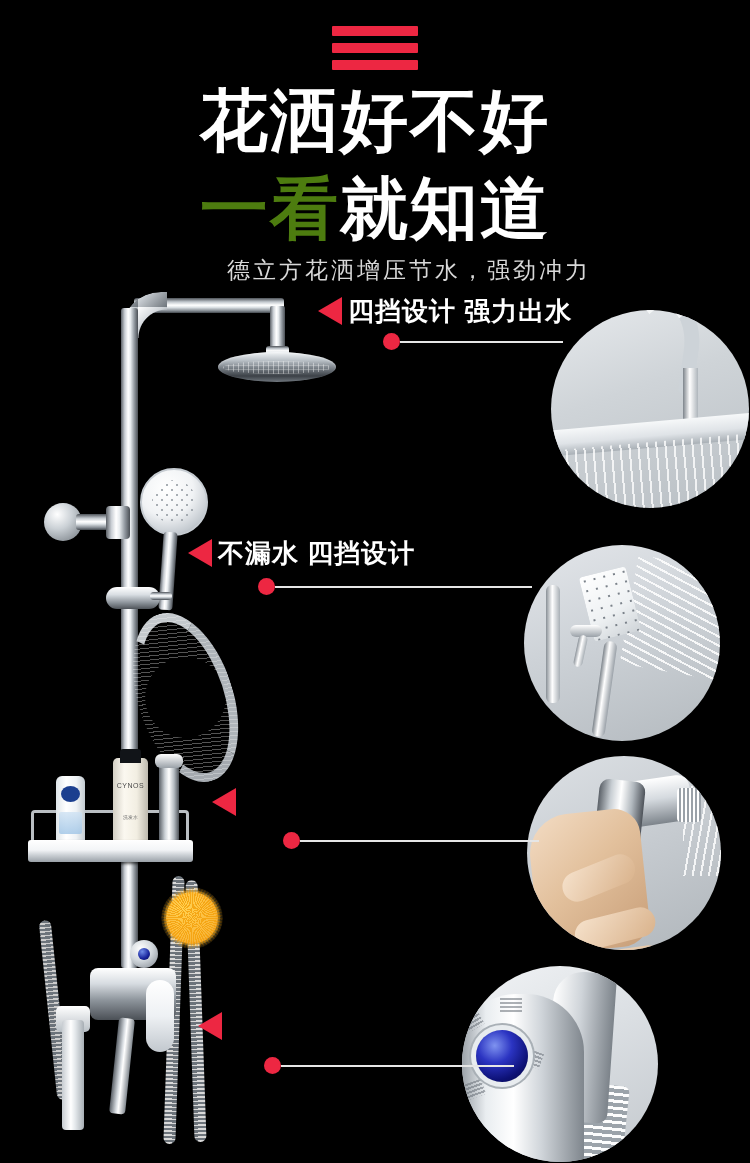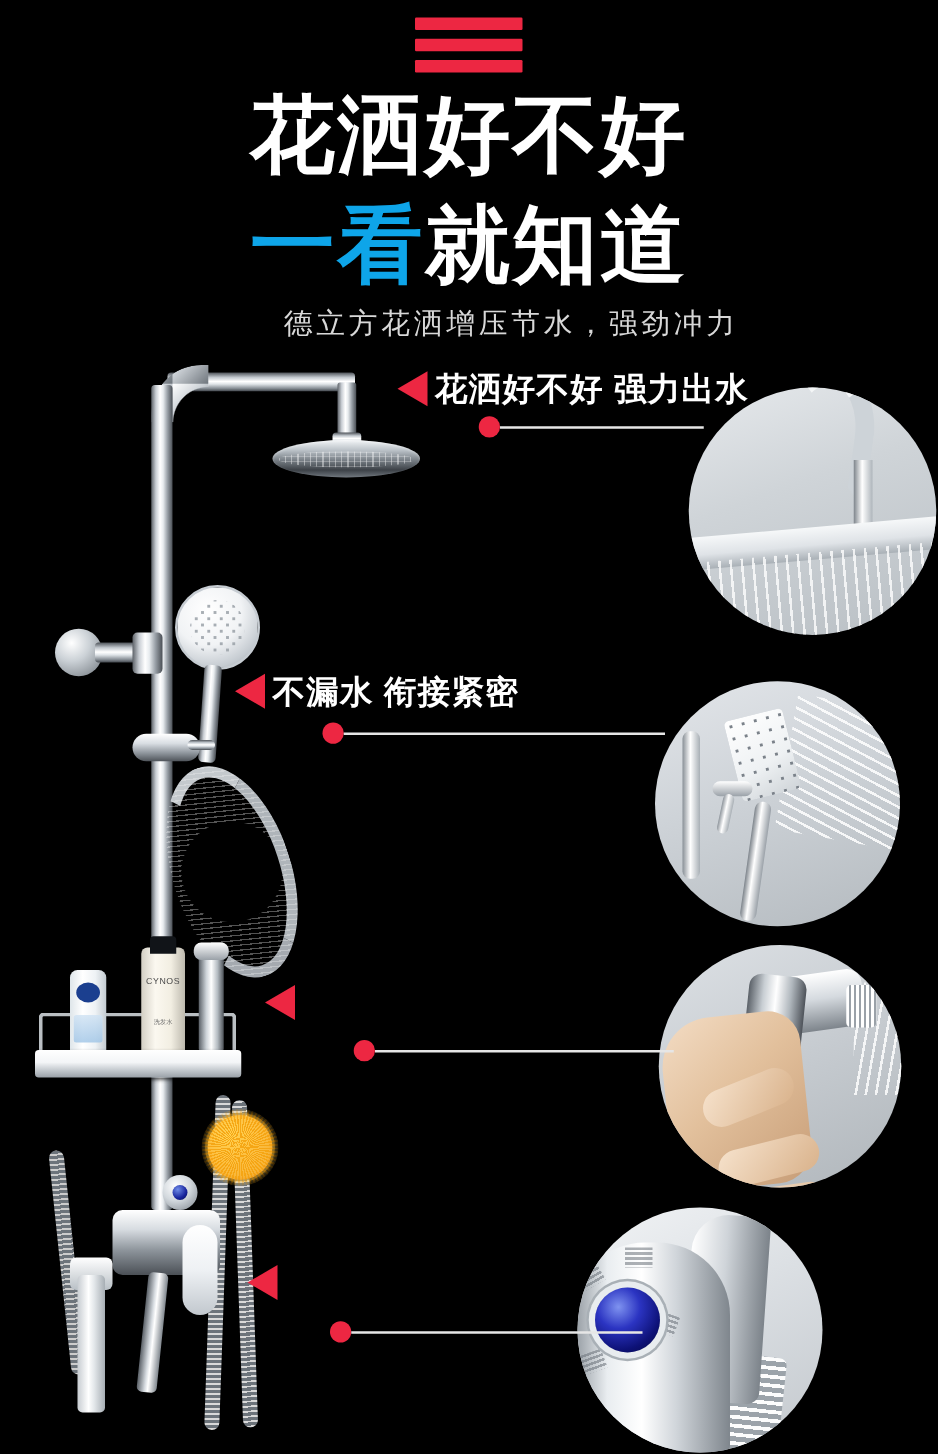--- a/index.html
+++ b/index.html
@@ -5,35 +5,35 @@
   * { margin:0; padding:0; box-sizing:border-box; }
   html,body { background:#000; }
   body {
     width:750px; height:1163px; position:relative; overflow:hidden;
     background:#000;
     font-family:"Liberation Sans","DejaVu Sans",sans-serif;
     -webkit-font-smoothing:antialiased;
   }
 
   
-  .header { position:absolute; left:0; top:0; width:750px; height:285px; }
+  .header { position:absolute; left:0; top:12px; width:750px; height:285px; }
 
   .hamburger {
     position:absolute; left:332px; top:14px; width:86px; height:44px;
     display:flex; flex-direction:column; justify-content:space-between;
   }
   .hamburger i { display:block; width:100%; height:10px; background:#ed2742; border-radius:1px; }
 
   .title-line {
     position:absolute; left:0; width:750px; text-align:center;
     font-weight:bold; letter-spacing:2px; white-space:nowrap;
   }
   .title-1 { top:72px; font-size:68px; line-height:72px; color:#ffffff; }
   .title-2 { top:160px; font-size:68px; line-height:72px; color:#ffffff; }
-  .title-2 .accent { color:#0ea5e9; }
+  .title-2 .accent { color:#4d7c0f; }
 
   .subtitle {
     position:absolute; left:0; top:244px; width:750px; text-align:center;
     font-size:23px; line-height:28px; color:#d8d8d8; letter-spacing:3px;
     white-space:nowrap; font-weight:normal;margin-left:34px;
   }
 
   
   .product { position:absolute; left:18px; top:280px; width:290px; height:880px; }
 
@@ -449,32 +449,32 @@
     <div class="m m2"></div>
     <div class="m m3"></div>
     <div class="m m4"></div>
     <div class="gem"></div>
   </div>
 </div>
 
 <div class="callout" style="left:318px; top:296px;">
   <div class="row">
     <span class="tri"></span>
-    <span class="label">花洒好不好 强力出水</span>
+    <span class="label">四挡设计 强力出水</span>
   </div>
 </div>
 <div class="connector" style="left:383px; top:333px; width:180px;">
   <span class="dot"></span>
   <span class="line"></span>
 </div>
 
 <div class="callout" style="left:188px; top:538px;">
   <div class="row">
     <span class="tri"></span>
-    <span class="label">不漏水 衔接紧密</span>
+    <span class="label">不漏水 四挡设计</span>
   </div>
 </div>
 <div class="connector" style="left:258px; top:578px; width:274px;">
   <span class="dot"></span>
   <span class="line"></span>
 </div>
 
 <div class="callout" style="left:212px; top:788px;">
   <div class="row">
     <span class="tri"></span>

